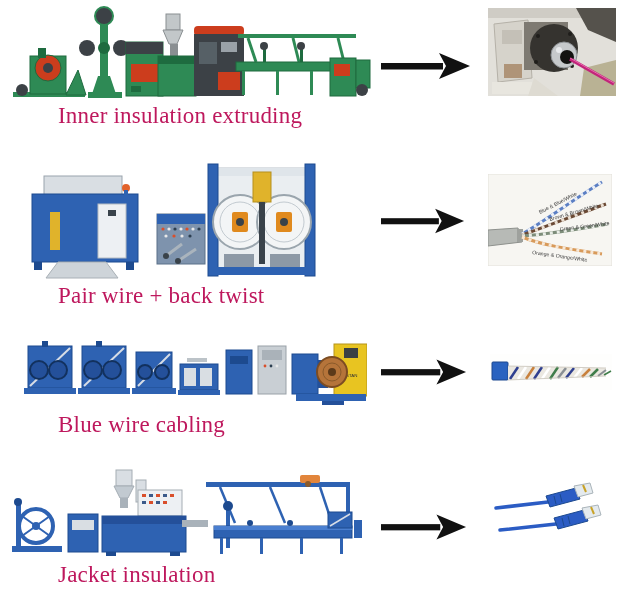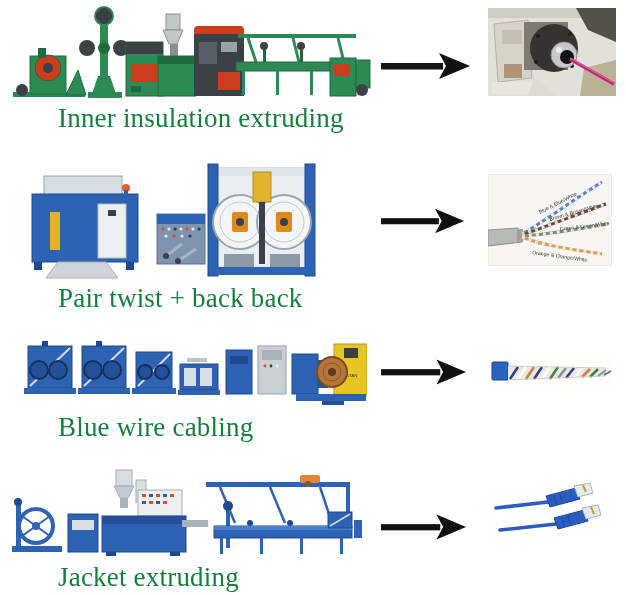--- a/index.html
+++ b/index.html
@@ -2,21 +2,21 @@
 <html><head>
 <meta charset="utf-8">
 <style>
   html,body{margin:0;padding:0;background:#ffffff;}
   .canvas{
     position:relative;width:626px;height:595px;background:#ffffff;overflow:hidden;
     font-family:"Liberation Serif", serif;
   }
   .abs{position:absolute;}
   .caption{
-    font-size:27px;color:#15803d;letter-spacing:.2px;white-space:nowrap;
+    font-size:23px;color:#be185d;letter-spacing:.2px;white-space:nowrap;
     font-family:"Liberation Serif", serif;
   }
   svg{display:block;}
   .svglabel{font-family:"Liberation Sans", sans-serif;}
 </style>
 </head>
 <body>
 
 <div class="canvas">
 
@@ -176,21 +176,21 @@
     <path d="M34,62 C 62,60 92,55 120,50" stroke="#E9EDE7" stroke-width="3" fill="none" stroke-dasharray="3 4"></path>
 
     <path d="M34,63 C 56,72 88,76 114,80" stroke="#D89A5A" stroke-width="3" fill="none"></path>
     <path d="M34,63 C 56,72 88,76 114,80" stroke="#F6E8D8" stroke-width="3" fill="none" stroke-dasharray="3 4"></path>
     <text class="svglabel" transform="translate(52,40) rotate(-27)" font-size="5.2" fill="#3A3A3A">Blue &amp; Blue/White</text>
     <text class="svglabel" transform="translate(62,47) rotate(-16)" font-size="5.2" fill="#3A3A3A">Brown &amp; Brown/White</text>
     <text class="svglabel" transform="translate(72,57) rotate(-7)" font-size="5.2" fill="#3A3A3A">Green &amp; Green/White</text>
     <text class="svglabel" transform="translate(44,80) rotate(8)" font-size="5.2" fill="#3A3A3A">Orange &amp; Orange/White</text>
   </svg>
 
-  <div class="abs caption" style="left:58px;top:283px;">Pair twist + back back</div>
+  <div class="abs caption" style="left:58px;top:283px;">Pair wire + back twist</div>
 
   <svg class="abs" style="left:22px;top:330px;" width="345" height="75" viewBox="0 0 345 75">
 
     <rect x="6" y="16" width="44" height="42" fill="#2E62B2" stroke="#1D4A8F"></rect>
     <line x1="8" y1="56" x2="48" y2="18" stroke="#D7DDE6" stroke-width="2"></line>
     <circle cx="17" cy="40" r="9" fill="#24509A" stroke="#12315E" stroke-width="2"></circle>
     <circle cx="36" cy="40" r="9" fill="#24509A" stroke="#12315E" stroke-width="2"></circle>
     <rect x="2" y="58" width="52" height="6" fill="#2E62B2"></rect>
     <rect x="20" y="11" width="6" height="6" fill="#1D4A8F"></rect>
 
@@ -335,15 +335,15 @@
     <line x1="91" y1="3" x2="94" y2="10" stroke="#C9A227" stroke-width="2"></line>
 
     <path d="M8,48 L64,42" stroke="#2B5CC4" stroke-width="3.5" stroke-linecap="round" fill="none"></path>
     <polygon points="62,36 92,28 96,39 66,47" fill="#2B5CC4" stroke="#1C498F"></polygon>
     <line x1="70" y1="36" x2="72" y2="44" stroke="#1C498F" stroke-width="1"></line>
     <line x1="76" y1="34" x2="78" y2="42" stroke="#1C498F" stroke-width="1"></line>
     <polygon points="90,26 106,23 109,33 94,37" fill="#E4EAEE" stroke="#AAB4BA"></polygon>
     <line x1="99" y1="25" x2="102" y2="32" stroke="#C9A227" stroke-width="2"></line>
   </svg>
 
-  <div class="abs caption" style="left:58px;top:562px;">Jacket extruding</div>
+  <div class="abs caption" style="left:58px;top:562px;">Jacket insulation</div>
 
 </div>
 
 </body></html>

